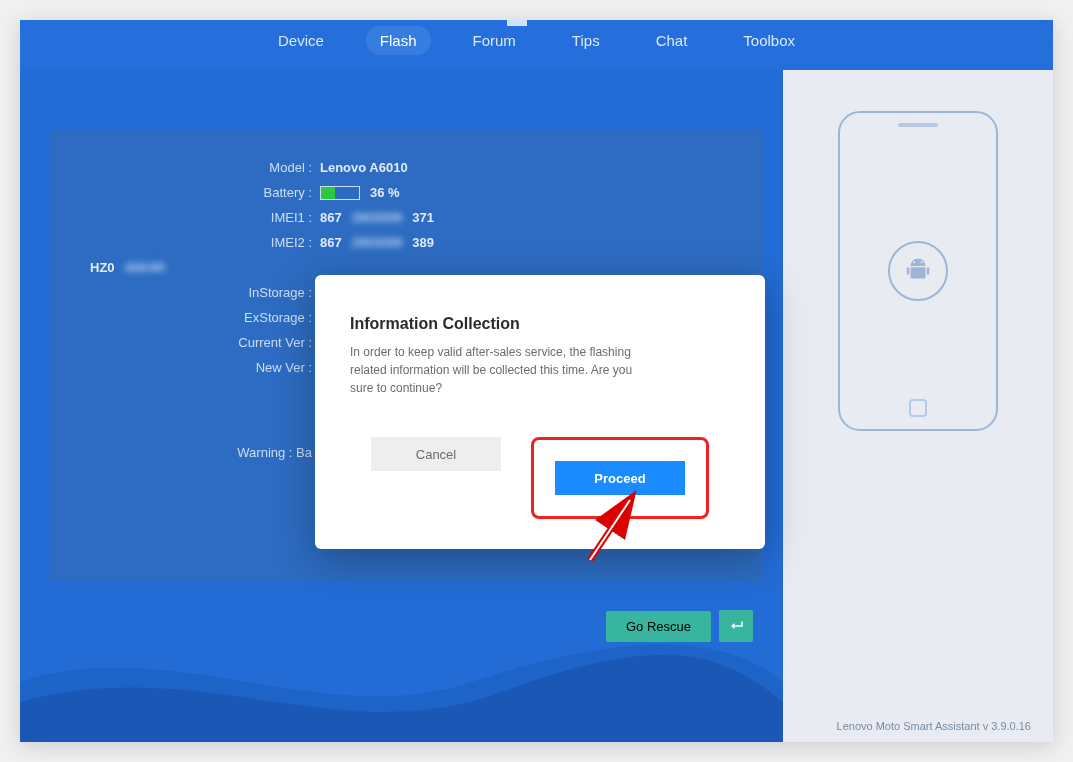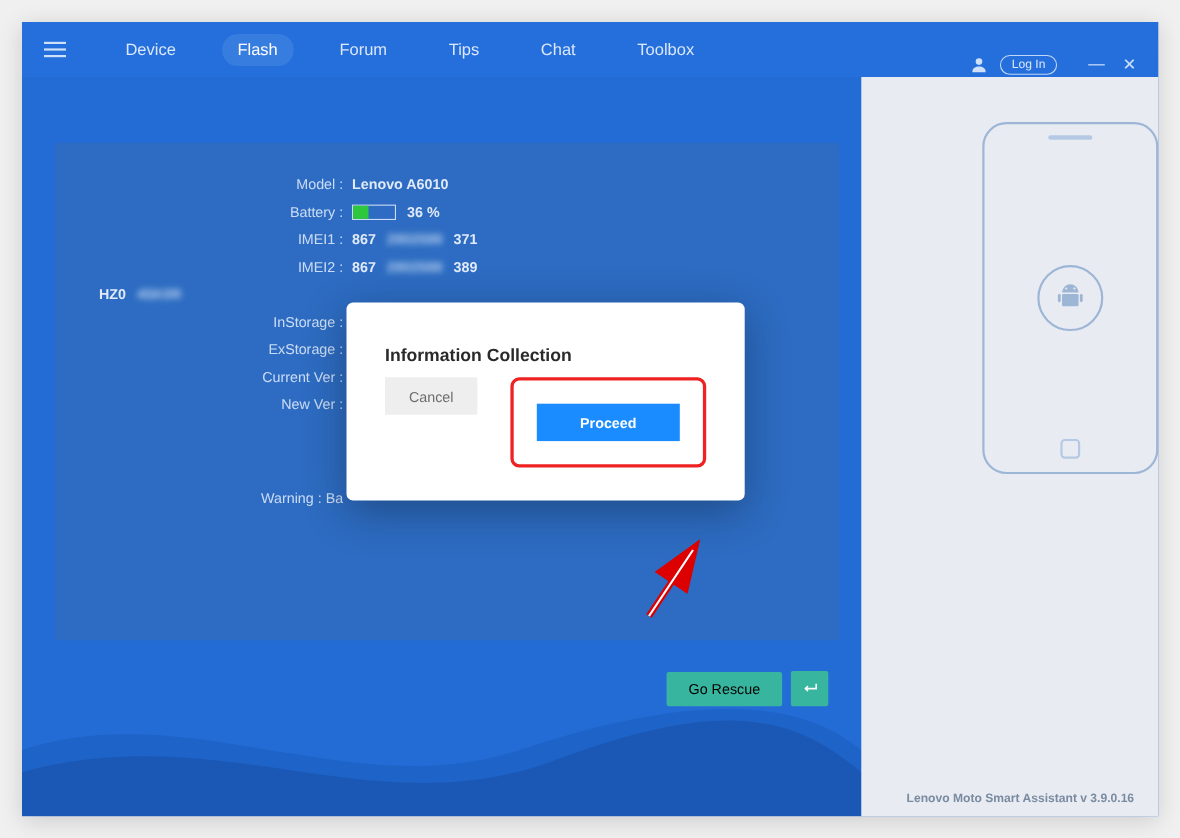--- a/index.html
+++ b/index.html
@@ -1,55 +1,55 @@
 <!DOCTYPE html>
 <html><head>
 <meta charset="utf-8">
 <style>
   * { box-sizing: border-box; margin: 0; padding: 0; font-family: "Segoe UI", Arial, sans-serif; }
   body { background: #f0f0f0; width: 1073px; height: 762px; overflow: hidden; position: relative; }
   .window { position: absolute; left: 20px; top: 20px; width: 1033px; height: 722px; background: #246fdb; box-shadow: 0 4px 20px rgba(0,0,0,0.15); }
-  .titlebar { height: 50px; display: flex; align-items: center; padding: 0 20px; color: #fff; }
+  .titlebar { height: 50px; display: flex; align-items: center; padding: 0 20px; color: #fff; flex-direction: column; }
   .menu-icon { width: 20px; height: 14px; display: flex; flex-direction: column; justify-content: space-between; cursor: pointer; margin-right: 40px; }
   .menu-icon span { display: block; height: 2px; background: #cfe0fa; }
   .nav { display: flex; gap: 28px; align-items: center; }
   .nav-item { color: #dbe7fb; font-size: 15px; cursor: pointer; padding: 6px 14px; border-radius: 14px; }
   .nav-item.active { background: #377de0; color: #fff; text-align: center; }
   .titlebar-right { margin-left: auto; display: flex; align-items: center; gap: 10px; margin-top: 28px; }
   .user-icon { width: 18px; height: 18px; }
   .login-btn { border: 1px solid #c0d6f6; border-radius: 10px; padding: 2px 10px; font-size: 11px; color: #dbe7fb; background: transparent; cursor: pointer; }
   .win-btns { display: flex; gap: 16px; margin-left: 18px; }
   .win-min, .win-close { color: #cfe0fa; cursor: pointer; font-size: 15px; }
   .content { position: absolute; left: 30px; right: 290px; top: 110px; bottom: 160px; background: #2e6fc6; border-radius: 2px; padding: 30px 40px; color: #e6effd; font-size: 13px; }
   .rows { display: flex; flex-direction: column; gap: 10px; }
   .row { display: flex; align-items: center; }
   .lbl { width: 230px; text-align: right; padding-right: 8px; color: #cfe0fa; }
   .val { color: #e6effd; display: flex; align-items: center; gap: 10px; font-weight: bold; }
   .batt { width: 40px; height: 14px; background: #2e6fc6; border: 1px solid #cfe0fa; position: relative; }
   .batt-fill { position: absolute; left: 0; top: 0; bottom: 0; width: 36%; background: #2ecc40; }
   .masked { filter: blur(3px); color: #bcd4f5; }
   .warning-row { margin-top: 60px; }
-  .sidepanel { position: absolute; right: 0; top: 50px; width: 270px; bottom: 0; background: #e8ecf2; display: flex; flex-direction: column; align-items: flex-end; padding-top: 41px; font-weight: bold; }
+  .sidepanel { position: absolute; right: 0; top: 50px; width: 270px; bottom: 0; background: #e8ecf2; display: flex; flex-direction: column; align-items: center; padding-top: 41px; }
   .phone { width: 160px; height: 320px; border: 2px solid #9db6d6; border-radius: 22px; position: relative; display: flex; align-items: center; justify-content: center; }
   .phone-top { position: absolute; top: 10px; width: 40px; height: 4px; border-radius: 2px; background: #b5c9e4; }
   .phone-home { position: absolute; bottom: 12px; width: 18px; height: 18px; border: 2px solid #b5c9e4; border-radius: 4px; }
   .android-badge { width: 60px; height: 60px; border: 2px solid #9db6d6; border-radius: 50%; display: flex; align-items: center; justify-content: center; }
   .android-badge svg { width: 30px; height: 30px; }
   .footer-text { position: absolute; right: 22px; bottom: 10px; font-size: 11px; color: #7a8aa0; }
   .go-rescue-wrap { position: absolute; right: 300px; bottom: 100px; display: flex; align-items: center; gap: 8px; }
   .go-rescue { background: #39b9a3; color: #000000; border: none; padding: 8px 20px; font-size: 13px; cursor: pointer; border-radius: 2px; }
   .rescue-arrow { width: 34px; height: 32px; background: #39b9a3; border-radius: 2px; display: flex; align-items: center; justify-content: center; color: #fff; }
   .wave { position: absolute; left: 0; right: 270px; bottom: 0; height: 120px; overflow: hidden; pointer-events: none; }
   .wave svg { width: 100%; height: 100%; }
   
   .overlay { position: absolute; left: 0; right: 270px; top: 50px; bottom: 0; background: rgba(0,0,0,0.02); }
-  .dialog { position: absolute; left: 295px; top: 255px; width: 362px; background: #fff; border-radius: 6px; box-shadow: 0 10px 40px rgba(0,0,0,0.3); padding: 40px 35px 30px 35px; }
+  .dialog { position: absolute; left: 295px; top: 255px; width: 450px; background: #fff; border-radius: 6px; box-shadow: 0 10px 40px rgba(0,0,0,0.3); padding: 40px 35px 30px 35px; }
   .dialog-title { font-weight: bold; font-size: 16px; color: #2a2a2a; margin-bottom: 10px; }
   .dialog-text { font-size: 12px; line-height: 1.5; color: #6c6c6c; margin-bottom: 40px; max-width: 300px; }
-  .dialog-btns { display: flex; justify-content: space-between; gap: 30px; }
+  .dialog-btns { display: flex; justify-content: center; gap: 30px; }
   .btn-cancel { background: #eeeeee; color: #6c6c6c; border: none; width: 130px; height: 34px; font-size: 13px; cursor: pointer; }
   .btn-proceed-wrap { border: 3px solid #e22; border-radius: 8px; padding: 21px; }
   .btn-proceed { background: #1a8cff; color: #fff; border: none; width: 130px; height: 34px; font-size: 13px; font-weight: bold; cursor: pointer; }
   .arrow-annot { position: absolute; left: 550px; top: 470px; pointer-events: none; }
 </style>
 </head>
 <body>
 
 <div class="window">
   <div class="titlebar">
@@ -169,20 +169,21 @@
           </svg>
       </div>
       <div class="phone-home"></div>
     </div>
     <div class="footer-text">Lenovo Moto Smart Assistant v 3.9.0.16</div>
   </div>
 
   <div class="overlay"></div>
   <div class="dialog">
     <div class="dialog-title">Information Collection</div>
+    <div class="dialog-text">In order to keep valid after-sales service, the flashing related information will be collected this time. Are you sure to continue?</div>
     <div class="dialog-btns">
       <button class="btn-cancel">Cancel</button>
       <span class="btn-proceed-wrap">
         <button class="btn-proceed">Proceed</button>
       </span>
     </div>
   </div>
 
   <svg class="arrow-annot" width="90" height="80">
     <defs>

